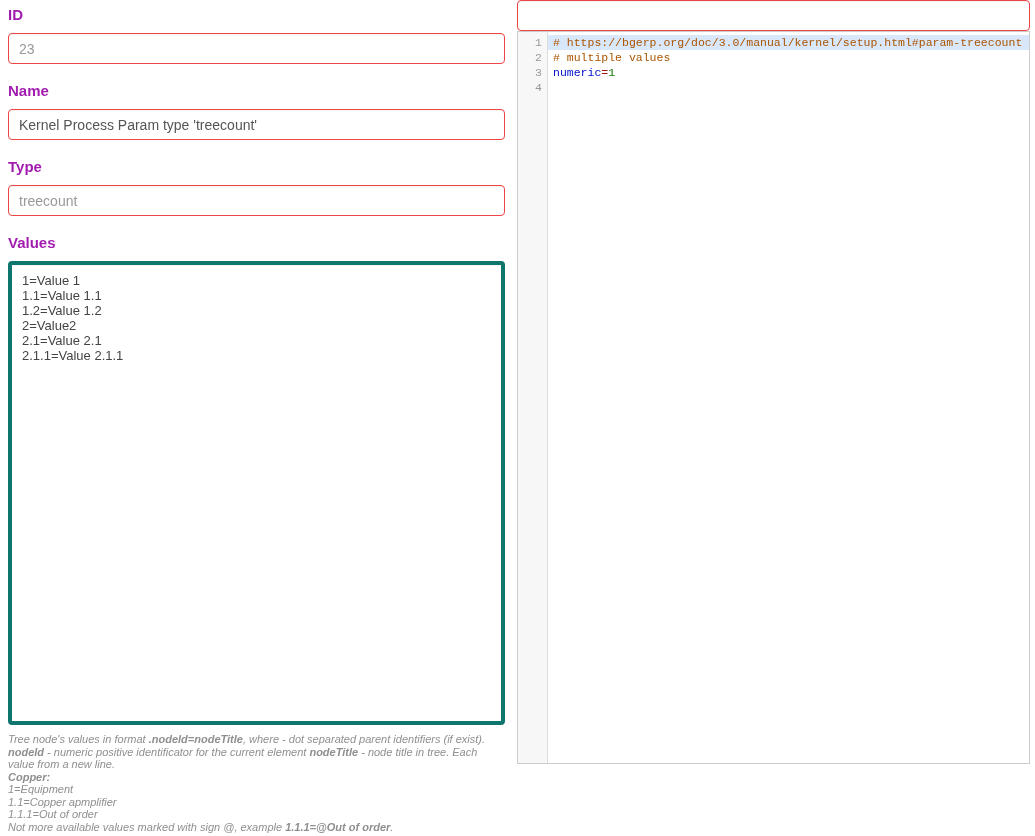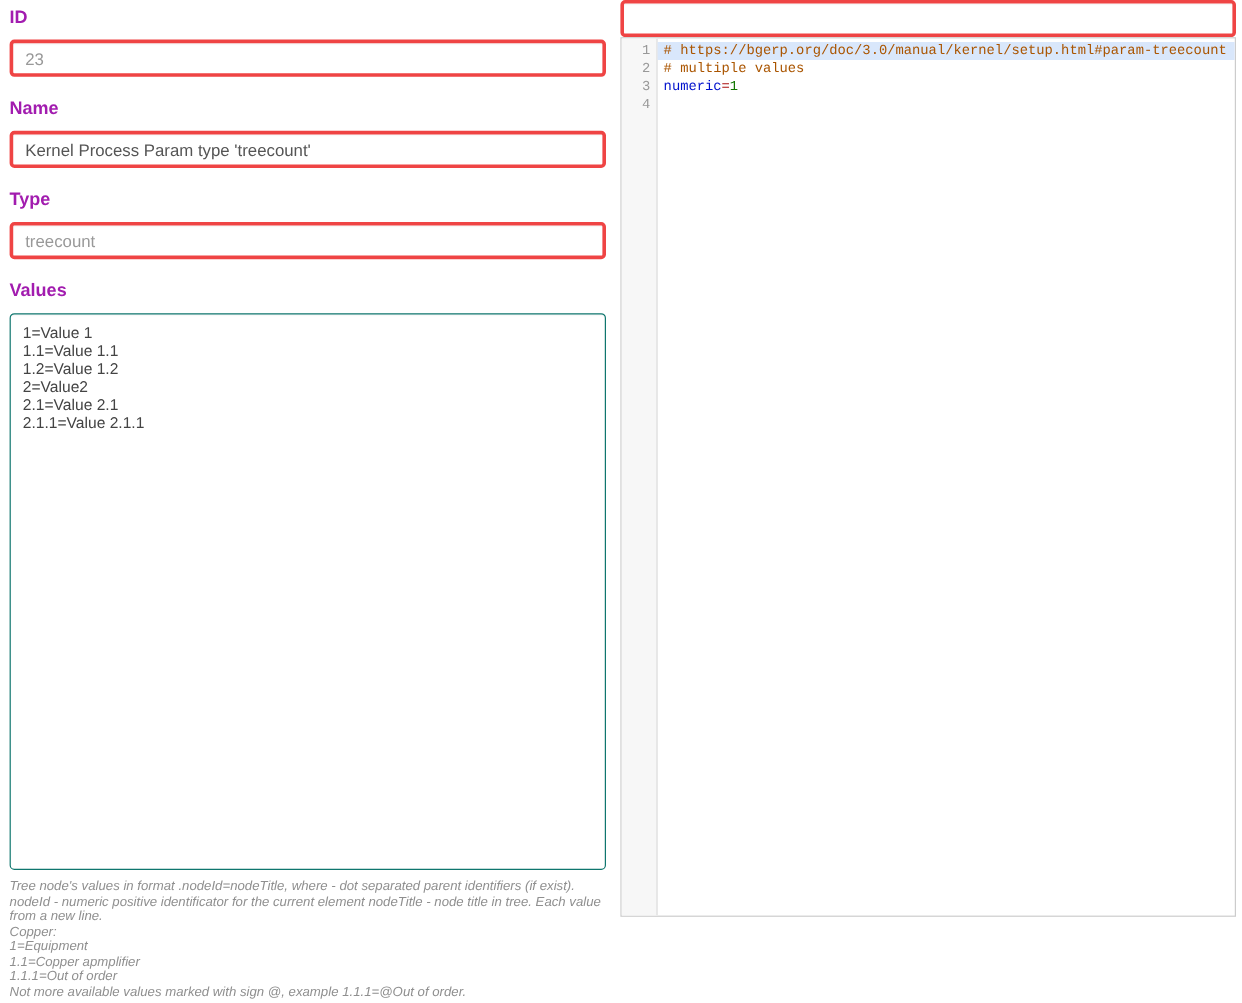--- a/index.html
+++ b/index.html
@@ -18,37 +18,37 @@
     color: #a21caf;
     line-height: 18px;
   }
   .field-label.first { margin-top: 6px; }
 
   .text-input {
     display: block;
     width: 100%;
     height: 31px;
     padding: 0 10px;
-    border: 3px solid #ef4444;
+    border: 1px solid #ef4444;
     border-radius: 4px;
     background: #fff;
     box-shadow: inset 0 1px 1px rgba(0,0,0,0.05);
     font-family: "Liberation Sans", sans-serif;
     font-size: 14px;
     color: #555;
     outline: none;
   }
   .text-input.dimmed { color: #999; }
 
   .values-textarea {
     display: block;
     width: 100%;
     height: 464px;
     padding: 8px 10px;
-    border: 1px solid #0f766e;
+    border: 4px solid #0f766e;
     border-radius: 4px;
     background: #fff;
     box-shadow: inset 0 1px 1px rgba(0,0,0,0.05);
     font-family: "Liberation Sans", sans-serif;
     font-size: 13px;
     line-height: 15px;
     color: #444;
     resize: none;
     outline: none;
     white-space: pre;
@@ -56,21 +56,21 @@
   }
 
   .help {
     margin-top: 8px;
     font-size: 11px;
     font-style: italic;
     line-height: 12.5px;
     color: #8f8f8f;
     width: 100%;
   }
-  .help b { font-weight: normal; }
+  .help b { font-weight: bold; }
 
   
   .editor {
     position: relative;
     width: 100%;
     height: 733px;
     border: 1px solid #ccc;
     background: #fff;
     overflow: hidden;
     cursor: text;

